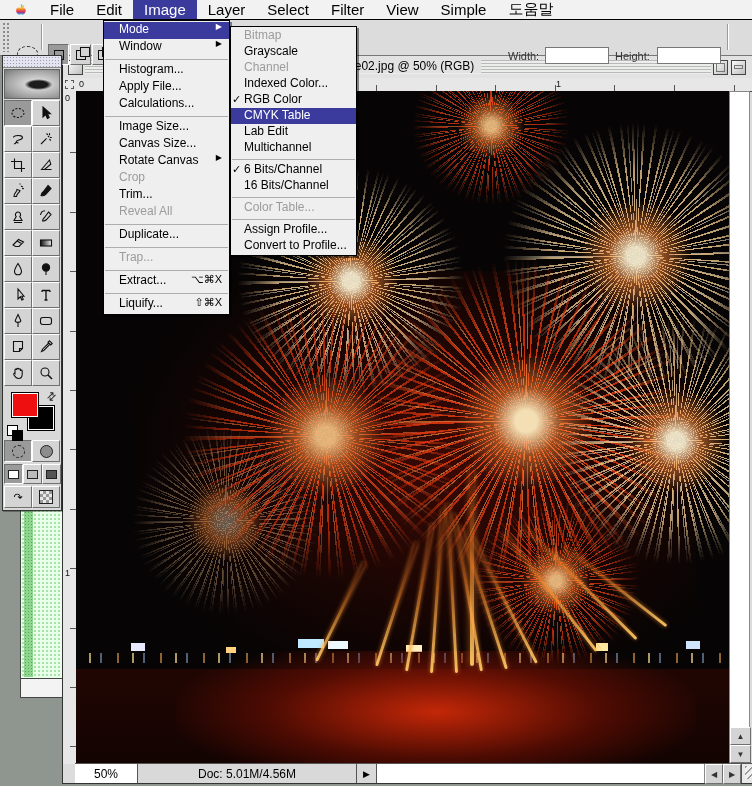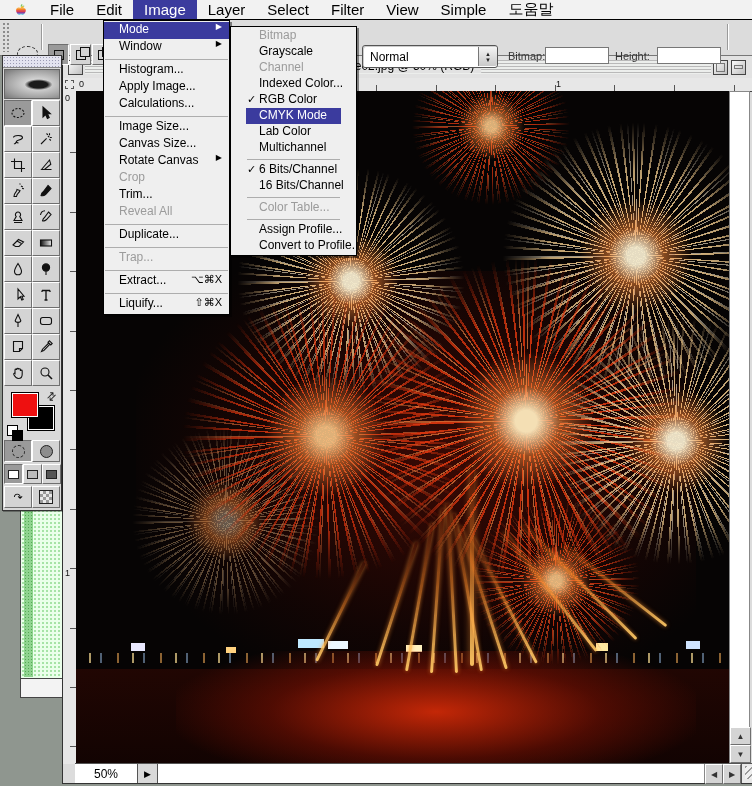--- a/index.html
+++ b/index.html
@@ -113,21 +113,21 @@
     background-image:radial-gradient(#a6e3a6 .9px,transparent 1px);background-size:4px 4px;}
   .bgwin .edge{position:absolute;left:3px;top:0;bottom:20px;width:9px;
     background:#8fd48f;background-image:radial-gradient(#55a855 .9px,transparent 1px);background-size:3px 3px;}
   .bgwin .label{position:absolute;left:14px;top:20px;font-size:12px;color:#000;background:rgba(255,255,255,.4);}
   .bgwin .chev{position:absolute;right:-3px;top:2px;width:14px;height:12px;background:#b9b9b9;border:1px solid #777;
     clip-path:polygon(0 0,100% 0,50% 100%);}
   .bgwin .footer{position:absolute;left:0;right:0;bottom:0;height:18px;background:#f3f3f3;border-top:1px solid #444;}
   
   .menu{position:absolute;background:#efefef;border:1px solid #000;box-shadow:2px 2px 0 rgba(0,0,0,.45);box-sizing:border-box;}
   #imageMenu{left:103px;top:20px;width:127px;z-index:60;padding:1px 0;}
-  #modeMenu{left:230px;top:26px;width:127px;z-index:61;padding:1px 15px;}
+  #modeMenu{left:230px;top:26px;width:127px;z-index:61;padding:1px 0;}
   .mi{height:17px;display:flex;align-items:flex-start;position:relative;padding:0 7px 0 15px;font-size:12px;color:#000;white-space:nowrap;}
   #modeMenu .mi{height:16px;padding-left:13px;}
   .mi .chk{position:absolute;left:1px;top:1px;width:12px;font-size:11px;}
   .mi.dis{color:#9b9b9b;}
   .mi.hl{background:#3b3b9e;color:#fff;}
   .mi .sc{margin-left:auto;font-size:11px;}
   .mi .arr{margin-left:auto;font-size:8px;}
   .msep{height:6px;display:flex;align-items:center;padding:0 1px;}
   .msep i{height:1px;background:#adadad;width:100%;}
 </style>
@@ -219,20 +219,21 @@
 
     <div class="vscroll">
       <div class="varrows">
         <div class="sbtn bevel">▲</div>
         <div class="sbtn bevel">▼</div>
       </div>
     </div>
 
     <div class="statusrow">
       <div class="zoombox">50%</div>
+      <div class="docbox">Doc: 5.01M/4.56M</div>
       <div class="popbtn">▶</div>
       <div class="htrack"></div>
       <div class="harrows">
         <div class="sbtn bevel" style="width:16px;height:18px;">◀</div>
         <div class="sbtn bevel" style="width:16px;height:18px;">▶</div>
       </div>
       <div class="grow">
           <i></i>
         </div>
     </div>
@@ -246,25 +247,21 @@
         <div class="smbtn bevel pressed">
           <span class="sq"></span>
         </div>
         <div class="smbtn bevel">
           <span class="sq sq2"></span>
         </div>
         <div class="smbtn bevel">
           <span class="sq sq2"></span>
         </div>
       </div>
-    <div class="popup">
-      <span class="val">Normal</span>
-      <span class="stepper">▲<br>▼</span>
-    </div>
-    <span class="ob-label" style="left:508px;">Bitmap:</span>
+    <span class="ob-label" style="left:508px;">Width:</span>
     <input class="ob-input" style="left: 545px;" value="">
     <span class="ob-label" style="left:615px;">Height:</span>
     <input class="ob-input" style="left: 657px;" value="">
     <div class="ob-sep" style="left:727px;"></div>
   </div>
 
   <div class="menubar">
     <div class="apple">
       <svg width="13" height="15" viewBox="0 0 16 16">
         <defs>
@@ -461,21 +458,21 @@
         <span>Window</span>
         <span class="arr">▶</span>
       </div>
       <div class="msep">
         <i></i>
       </div>
       <div class="mi">
         <span>Histogram...</span>
       </div>
       <div class="mi">
-        <span>Apply Image...</span>
+        <span>Apply File...</span>
       </div>
       <div class="mi">
         <span>Calculations...</span>
       </div>
       <div class="msep">
         <i></i>
       </div>
       <div class="mi">
         <span>Image Size...</span>
       </div>
@@ -534,24 +531,24 @@
         <span>Channel</span>
       </div>
       <div class="mi">
         <span>Indexed Color...</span>
       </div>
       <div class="mi">
         <span class="chk">✓</span>
         <span>RGB Color</span>
       </div>
       <div class="mi hl">
-        <span>CMYK Mode</span>
-      </div>
-      <div class="mi">
-        <span>Lab Color</span>
+        <span>CMYK Table</span>
+      </div>
+      <div class="mi">
+        <span>Lab Edit</span>
       </div>
       <div class="mi">
         <span>Multichannel</span>
       </div>
       <div class="msep">
         <i></i>
       </div>
       <div class="mi">
         <span class="chk">✓</span>
         <span>6 Bits/Channel</span>

